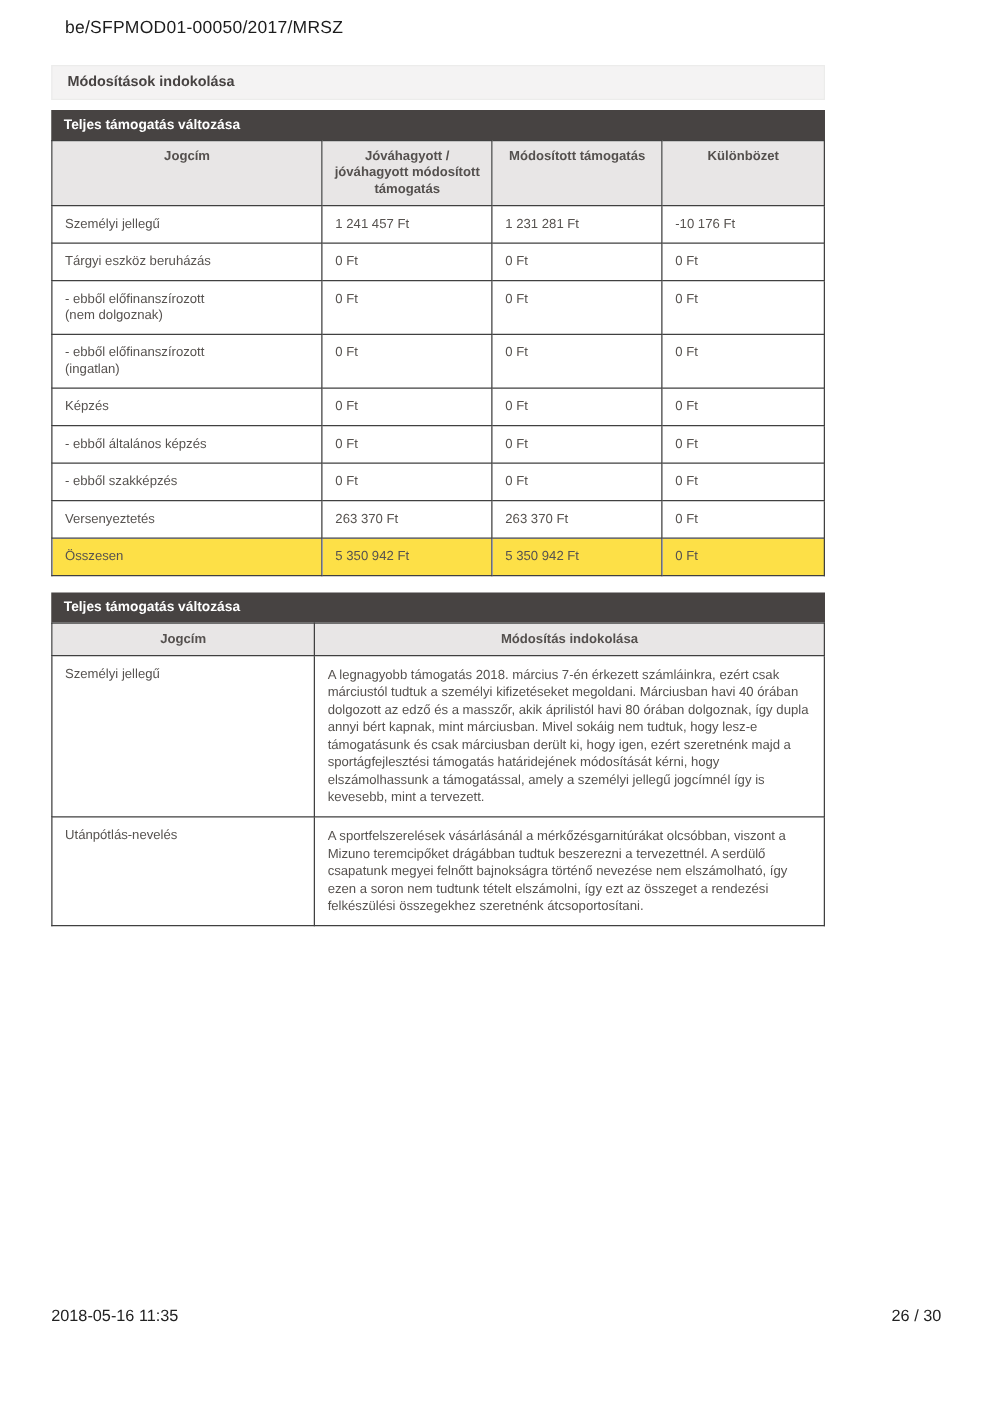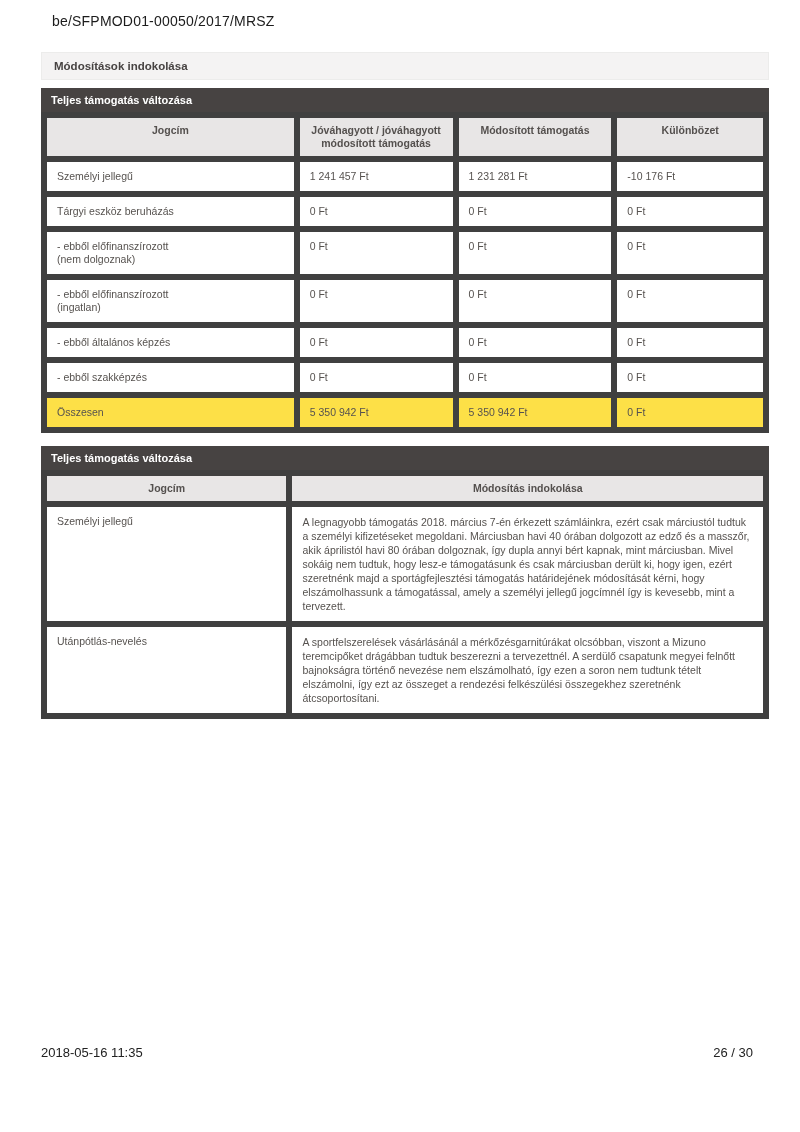--- a/index.html
+++ b/index.html
@@ -9,21 +9,21 @@
     background: #ffffff;
     font-family: "Liberation Sans", "DejaVu Sans", sans-serif;
     position: relative;
     color: #56524f;
   }
   .doc-id {
     position: absolute; left: 52px; top: 13px;
     font-size: 14px; color: #1c1c1c; letter-spacing: 0.2px;
   }
   .content {
-    position: absolute; left: 41px; top: 52px; width: 728px;
+    position: absolute; left: 41px; top: 52px; width: 619px;
   }
   .section-title {
     background: #f4f3f3;
     border: 1px solid #ececeb;
     padding: 7px 12px;
     font-size: 11.5px;
     font-weight: bold;
     color: #474342;
     margin-bottom: 8px;
   }
@@ -34,21 +34,21 @@
     font-weight: bold;
     font-size: 11px;
     padding: 6px 10px;
   }
   table {
     width: 100%;
     border-collapse: collapse;
     table-layout: fixed;
   }
   th, td {
-    border: 6px solid #404040;
+    border: 1px solid #404040;
     font-size: 10.5px;
     padding: 8px 10px;
     vertical-align: top;
     text-align: left;
     color: #56524f;
     line-height: 13px;
     overflow: hidden;
   }
   thead th {
     background: #e8e6e6;
@@ -131,32 +131,48 @@
           <td>
             <div class="sub-line">- ebből előfinanszírozott</div>
             <div class="sub-line">(ingatlan)</div>
           </td>
           <td>0 Ft</td>
           <td>0 Ft</td>
           <td>0 Ft</td>
         </tr>
         <tr>
           <td>
+              <div class="sub-line">Képzés</div>
+            </td>
+          <td>0 Ft</td>
+          <td>0 Ft</td>
+          <td>0 Ft</td>
+        </tr>
+        <tr>
+          <td>
               <div class="sub-line">- ebből általános képzés</div>
             </td>
           <td>0 Ft</td>
           <td>0 Ft</td>
           <td>0 Ft</td>
         </tr>
         <tr>
           <td>
               <div class="sub-line">- ebből szakképzés</div>
             </td>
           <td>0 Ft</td>
           <td>0 Ft</td>
+          <td>0 Ft</td>
+        </tr>
+        <tr>
+          <td>
+              <div class="sub-line">Versenyeztetés</div>
+            </td>
+          <td>263 370 Ft</td>
+          <td>263 370 Ft</td>
           <td>0 Ft</td>
         </tr>
         <tr class="total">
           <td>
               <div class="sub-line">Összesen</div>
             </td>
           <td>5 350 942 Ft</td>
           <td>5 350 942 Ft</td>
           <td>0 Ft</td>
         </tr>

